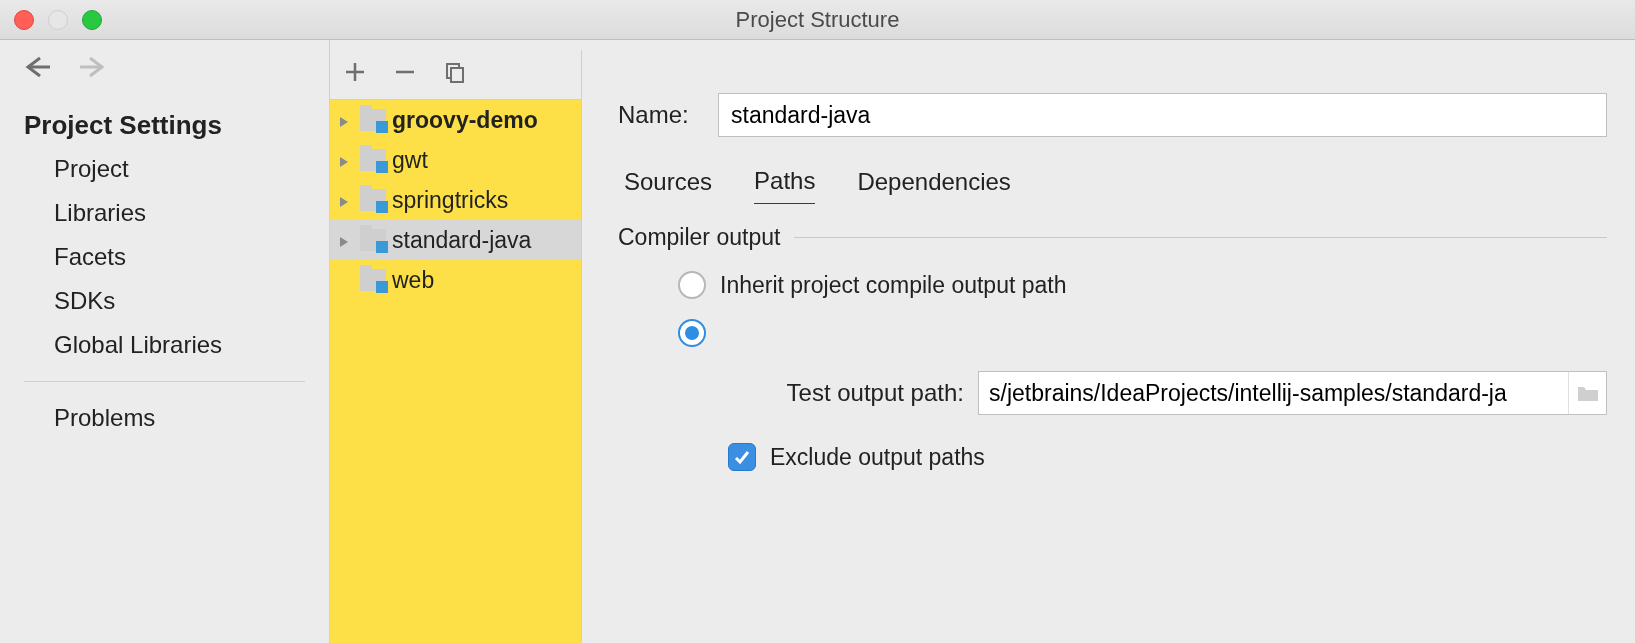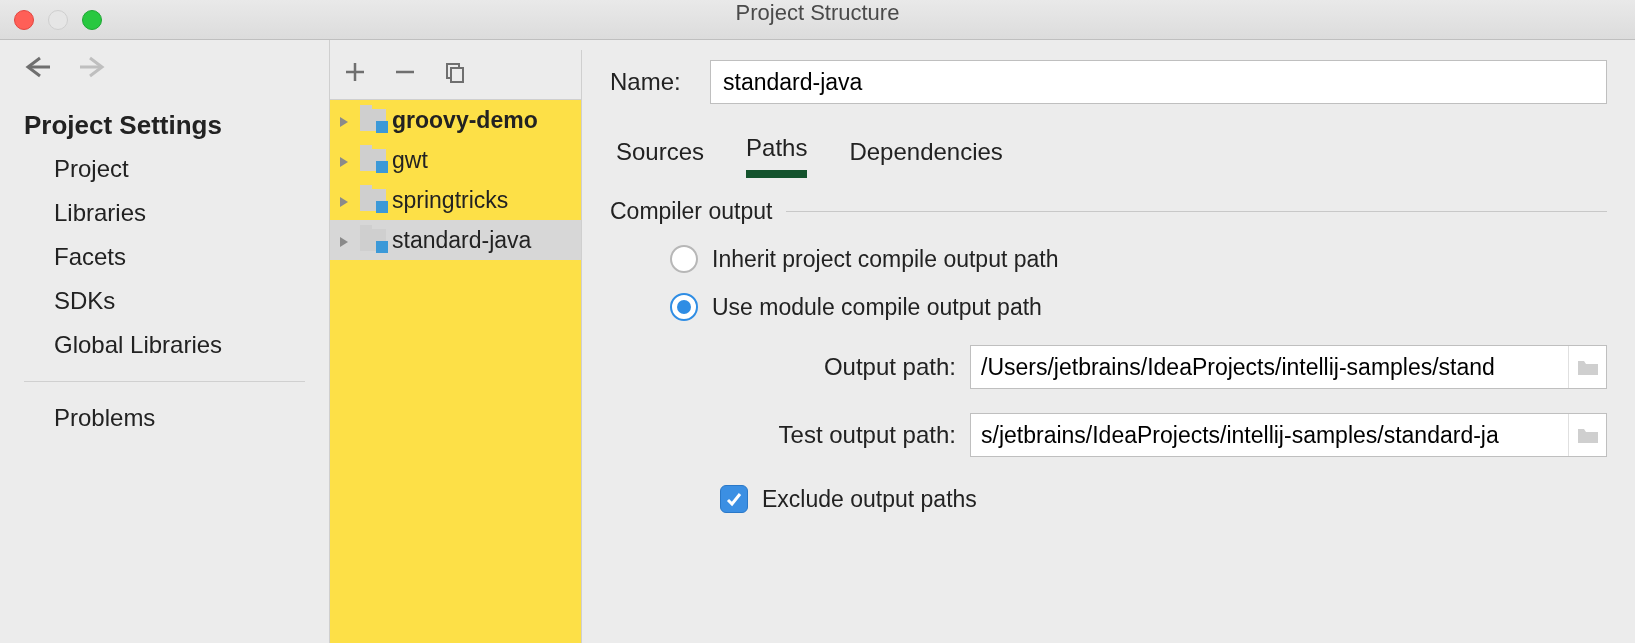--- a/index.html
+++ b/index.html
@@ -12,20 +12,21 @@
     background: #ececec;
     overflow: hidden;
   }
   
   .titlebar {
     height: 40px;
     background: linear-gradient(#e9e9e9, #dcdcdc);
     border-bottom: 1px solid #bfbfbf;
     position: relative;
     display: flex;
+    align-items: center;
     justify-content: center;
   }
   .traffic-lights {
     position: absolute; left: 14px; top: 10px;
     display: flex; gap: 14px;
   }
   .tl { width: 20px; height: 20px; border-radius: 50%; }
   .tl.red { background: #ff5f57; border:1px solid #e24640;}
   .tl.amber { background: #e6e6e6; border:1px solid #cfcfcf;}
   .tl.green { background: #28c840; border:1px solid #1fa734;}
@@ -108,22 +109,23 @@
   }
   .folder-ic .dot {
     position:absolute; right:-2px; bottom:-2px; width:12px; height:12px; background:#3b99d8;
   }
   .tree-label { white-space:nowrap; }
 
   
   .right-pane {
     flex:1;
     background:#ececec;
-    padding: 20px 28px 0 28px;
+    padding: 20px 28px 0 36px;
     position:relative;
+    margin-top:33px;
   }
   .row { display:flex; align-items:center; }
   .lbl { font-size:24px; }
   .name-row .lbl { width:100px; }
   input.txt {
     flex:1;
     height:44px;
     border:1px solid #bfbfbf;
     background:#fff;
     font-size:23px;
@@ -135,21 +137,21 @@
     margin-top: 30px;
     padding-left: 6px;
     align-items: center;
   }
   .tab-item {
     padding-bottom: 8px;
     font-size:24px;
     color:#222;
   }
   .tab-item.active {
-    border-bottom: 8px solid #14532d;
+    border-bottom: 1px solid #14532d;
   }
   
   .group-head {
     display:flex; align-items:center;
     margin-top: 20px;
   }
   .group-head .line {
     flex:1; height:1px; background:#c8c8c8; margin-left:14px;
   }
   
@@ -306,20 +308,29 @@
         <span class="tri"><svg width="12" height="12">
               <polygon points="2,1 10,6 2,11" fill="#8a8a8a"></polygon>
             </svg></span>
         <span class="folder-ic">
             <span class="tab"></span>
             <span class="fold"></span>
             <span class="dot"></span>
           </span>
         <span class="tree-label">standard-java</span>
       </div>
+      <div class="tree-row">
+        <span class="tri"></span>
+        <span class="folder-ic">
+            <span class="tab"></span>
+            <span class="fold"></span>
+            <span class="dot"></span>
+          </span>
+        <span class="tree-label">web</span>
+      </div>
     </div>
   </div>
 
   <div class="right-pane">
     <div class="row name-row">
       <span class="lbl">Name:</span>
       <input class="txt" type="text" value="standard-java" style="">
     </div>
 
     <div class="tabs">
@@ -332,34 +343,22 @@
       <span>Compiler output</span>
       <span class="line"></span>
     </div>
 
     <div class="opt-row">
       <span class="radio"></span>
       <span>Inherit project compile output path</span>
     </div>
     <div class="opt-row">
       <span class="radio checked"></span>
-      <span>Use module compile output path</span>
-    </div>
-
-    <div class="path-row">
-      <span class="plabel">Output path:</span>
-      <div class="path-input-wrap">
-        <input type="text" value="/Users/jetbrains/IdeaProjects/intellij-samples/stand" style="">
-        <span class="browse">
-          <svg width="22" height="18">
-              <polygon points="1,3 7,3 9,6 21,6 21,17 1,17" fill="#cfcfcf"></polygon>
-            </svg>
-        </span>
-      </div>
-    </div>
+    </div>
+
 
     <div class="path-row">
       <span class="plabel">Test output path:</span>
       <div class="path-input-wrap">
         <input type="text" value="s/jetbrains/IdeaProjects/intellij-samples/standard-ja" style="">
         <span class="browse">
           <svg width="22" height="18">
               <polygon points="1,3 7,3 9,6 21,6 21,17 1,17" fill="#cfcfcf"></polygon>
             </svg>
         </span>

